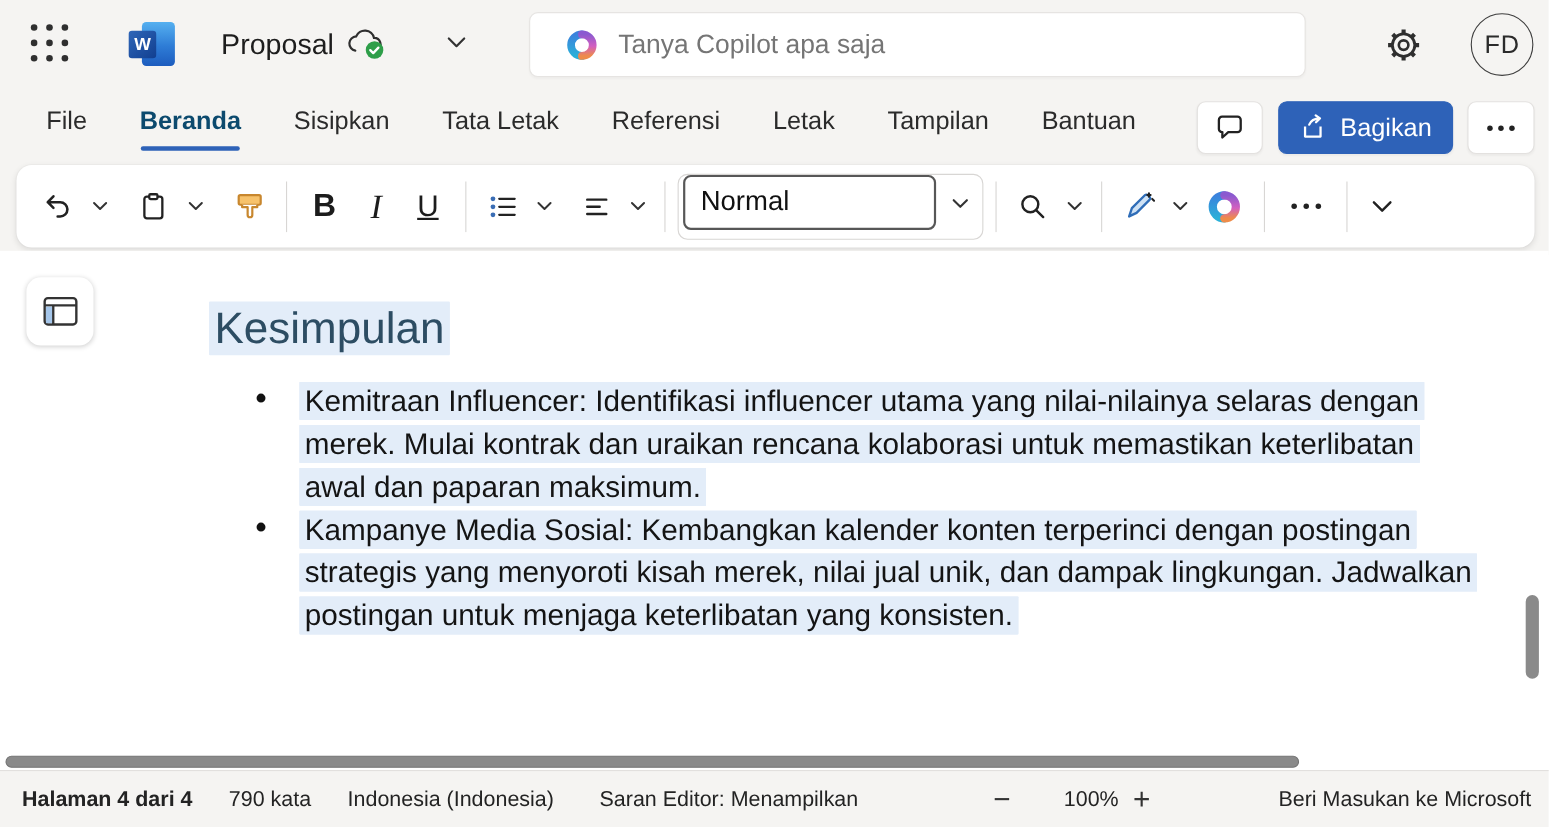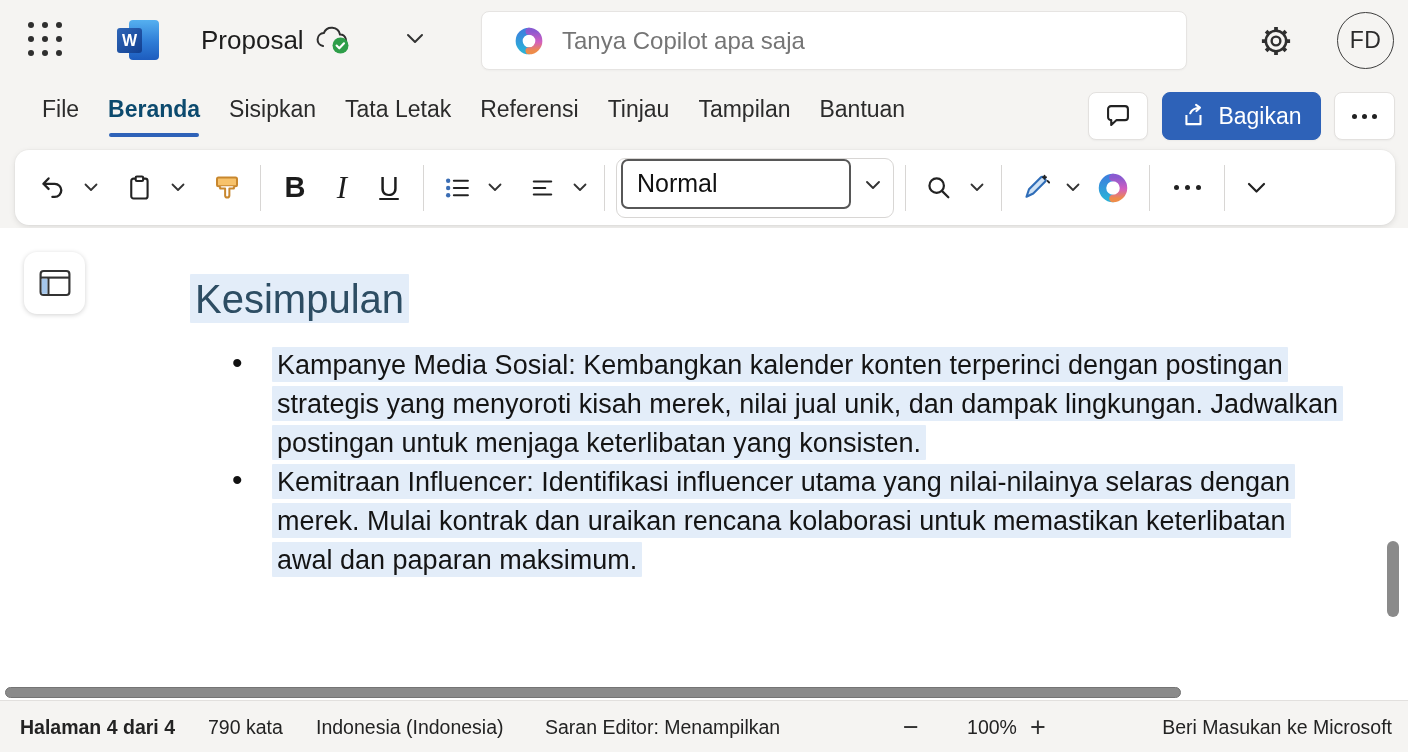--- a/index.html
+++ b/index.html
@@ -28,21 +28,21 @@
   .copilot-box .cp-logo{margin-left:32px;display:flex;}
   .copilot-box input{border:none;outline:none;background:transparent;font-family:"Liberation Sans",sans-serif;
     font-size:24px;color:#444;margin-left:16px;flex:1;min-width:0;}
   .copilot-box input::placeholder{color:#757575;}
   .gear-btn{position:absolute;left:1256px;top:21px;width:40px;height:40px;display:grid;place-items:center;cursor:pointer;}
   .avatar{position:absolute;left:1337px;top:12px;width:55px;height:55px;border-radius:50%;
     border:1.5px solid #3d3d3d;background:#f5f4f2;display:flex;align-items:center;justify-content:center;
     font-size:23px;color:#2b2b2b;letter-spacing:.5px;cursor:pointer;}
   
   .menubar{position:absolute;top:80px;left:0;width:1408px;height:70px;}
-  .tabs{position:absolute;left:42px;top:16px;display:flex;gap:29px;}
+  .tabs{position:absolute;left:42px;top:16px;display:flex;gap:48px;}
   .tab{font-size:23px;color:#2b2b2b;position:relative;padding-bottom:18px;cursor:pointer;white-space:nowrap;}
   .tab.active{font-weight:700;color:#0c4a6e;}
   .tab.active::after{content:"";position:absolute;left:1px;right:1px;bottom:4px;height:4px;border-radius:2px;background:#2e62b8;}
   .mb-btn{position:absolute;top:12px;height:46px;background:#fff;border:1px solid #e3e1df;border-radius:8px;
     display:flex;align-items:center;justify-content:center;cursor:pointer;box-shadow:0 1px 2px rgba(0,0,0,.04);}
   .comment-btn{left:1088px;width:58px;}
   .share-btn{left:1162px;width:157px;background:#2e62b8;border-color:#2e62b8;gap:11px;}
   .share-btn span{color:#fff;font-size:23px;}
   .more-btn{left:1334px;width:59px;gap:5px;}
   .more-btn i,.rb-more i{width:5px;height:5px;border-radius:50%;background:#222;display:inline-block;}
@@ -152,21 +152,21 @@
   <div class="avatar">FD</div>
 </div>
 
 <div class="menubar">
   <div class="tabs">
     <div class="tab">File</div>
     <div class="tab active">Beranda</div>
     <div class="tab">Sisipkan</div>
     <div class="tab">Tata Letak</div>
     <div class="tab">Referensi</div>
-    <div class="tab">Tinjau</div>
+    <div class="tab">Letak</div>
     <div class="tab">Tampilan</div>
     <div class="tab">Bantuan</div>
   </div>
   <div class="mb-btn comment-btn">
     <svg width="28" height="26" viewBox="0 0 24 22">
       <path d="M6 2.5 h12 a2.5 2.5 0 0 1 2.5 2.5 v7 a2.5 2.5 0 0 1 -2.5 2.5 h-7.2 l-4.6 4.2 v-4.2 H6 a2.5 2.5 0 0 1 -2.5 -2.5 v-7 A2.5 2.5 0 0 1 6 2.5 z" fill="none" stroke="#222" stroke-width="1.8" stroke-linejoin="round"></path>
     </svg>
   </div>
   <div class="mb-btn share-btn">
     <svg width="26" height="26" viewBox="0 0 24 24">
@@ -307,22 +307,22 @@
     <svg width="36" height="32" viewBox="0 0 30 26">
       <rect x="3" y="3" width="24" height="20" rx="2.5" fill="none" stroke="#333" stroke-width="1.8"></rect>
       <path d="M3 8.5 H27" stroke="#333" stroke-width="1.8"></path>
       <path d="M9.5 8.5 V23" stroke="#333" stroke-width="1.8"></path>
       <rect x="4" y="9.5" width="4.6" height="12.5" fill="#a5c6ea"></rect>
     </svg>
   </div>
   <div class="content">
     <h1><span class="sel">Kesimpulan</span></h1>
     <ul>
+      <li><span class="sel">Kemitraan Influencer: Identifikasi influencer utama yang nilai-nilainya selaras dengan merek. Mulai kontrak dan uraikan rencana kolaborasi untuk memastikan keterlibatan awal dan paparan maksimum.</span></li>
       <li><span class="sel">Kampanye Media Sosial: Kembangkan kalender konten terperinci dengan postingan strategis yang menyoroti kisah merek, nilai jual unik, dan dampak lingkungan. Jadwalkan postingan untuk menjaga keterlibatan yang konsisten.</span></li>
-      <li><span class="sel">Kemitraan Influencer: Identifikasi influencer utama yang nilai-nilainya selaras dengan merek. Mulai kontrak dan uraikan rencana kolaborasi untuk memastikan keterlibatan awal dan paparan maksimum.</span></li>
     </ul>
   </div>
 </div>
 
 <div class="hscroll"></div>
 <div class="vscroll"></div>
 
 <div class="statusbar">
   <div class="sb sb-page">Halaman 4 dari 4</div>
   <div class="sb sb-words">790 kata</div>

